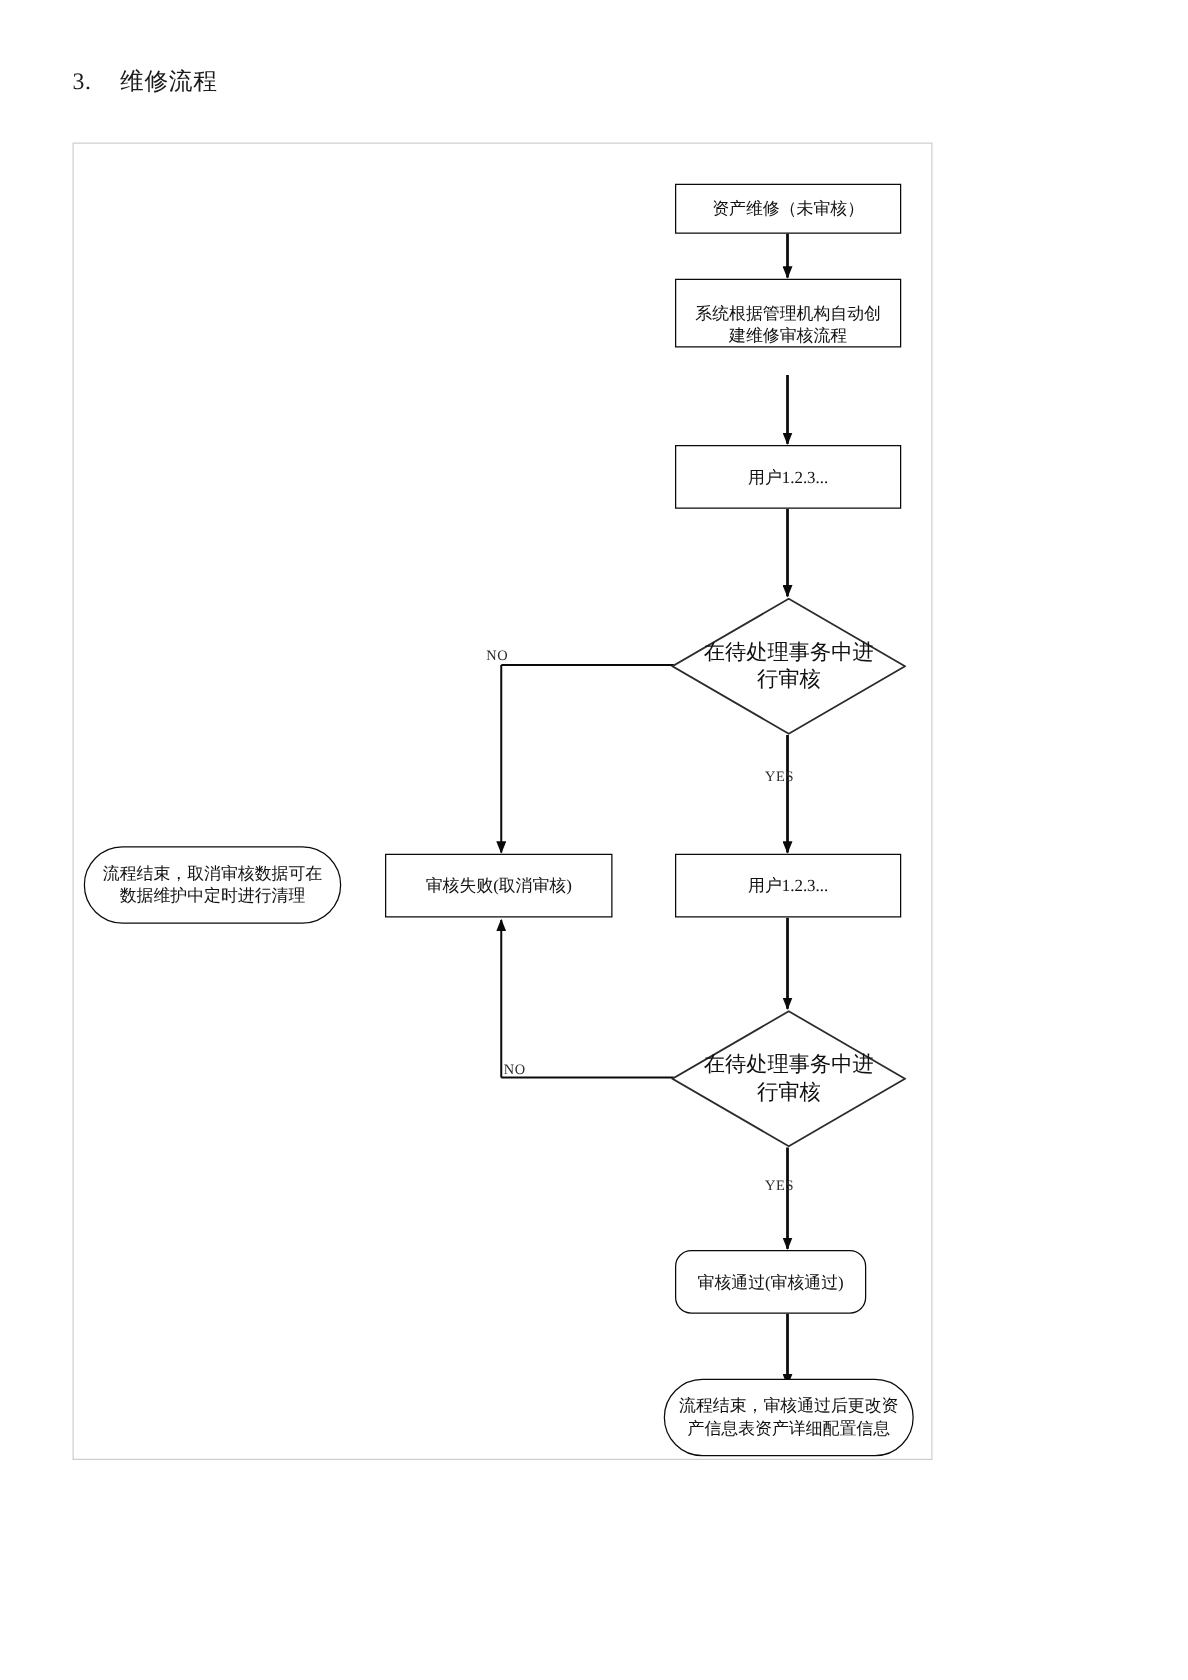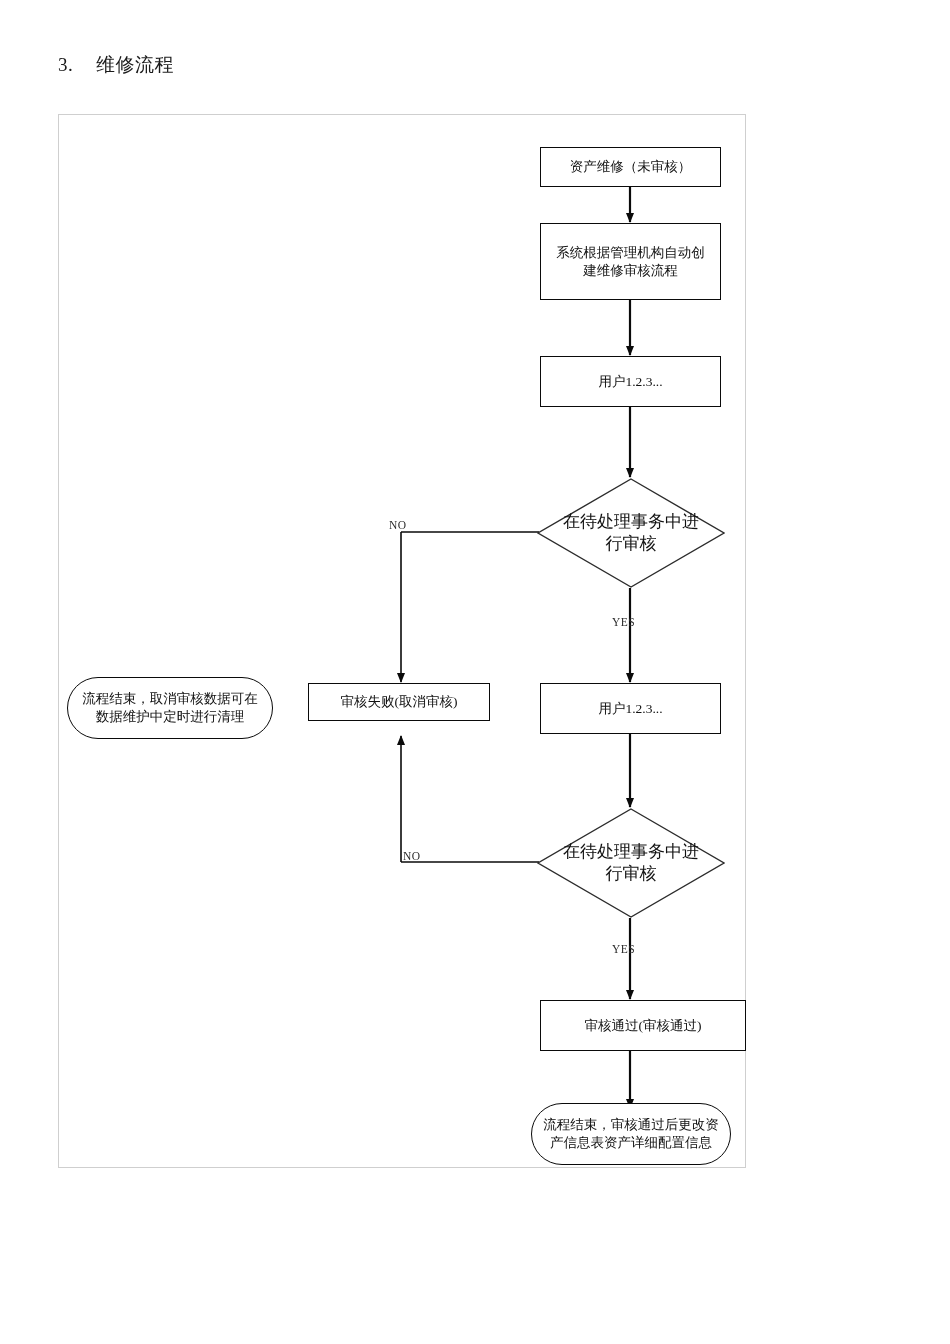--- a/index.html
+++ b/index.html
@@ -152,55 +152,55 @@
         <line x1="571" y1="803" x2="571" y2="884" marker-end="url(#arrowhead)"></line>
 
         <line x1="571" y1="936" x2="571" y2="993" marker-end="url(#arrowhead)"></line>
       </g>
     </svg>
 
     <div class="node process" style="left:481px; top:8px; width:181px; height:40px;margin-top:24px;">
       <span>资产维修（未审核）</span>
     </div>
 
-    <div class="node process" style="left:481px; top:108px; width:181px; height:77px; padding:0 12px;">
+    <div class="node process" style="left:481px; top:108px; width:181px; height:55px; padding:0 12px;align-items:flex-end;">
       <span>系统根据管理机构自动创建维修审核流程</span>
     </div>
 
     <div class="node process" style="left:481px; top:241px; width:181px; height:51px;">
       <span>用户1.2.3...</span>
     </div>
 
     <div class="node decision" style="left:478px; top:363px; width:188px; height:110px;">
       <svg class="diamond-svg" viewBox="0 0 188 110" preserveAspectRatio="none" xmlns="http://www.w3.org/2000/svg">
         <polygon points="94,1 187,55 94,109 1,55" fill="#ffffff" stroke="#2c2c2c" stroke-width="1.4"></polygon>
       </svg>
       <span class="dtext">在待处理事务中进行审核</span>
     </div>
 
     <div class="node terminal" style="left:8px; top:562px; width:206px; height:62px; padding:0 8px; line-height:1.35;">
       <span>流程结束，取消审核数据可在数据维护中定时进行清理</span>
     </div>
 
-    <div class="node process" style="left:249px; top:568px; width:182px; height:38px;">
+    <div class="node process" style="left:249px; top:568px; width:182px; height:51px;">
       <span>审核失败(取消审核)</span>
     </div>
 
     <div class="node process" style="left:481px; top:568px; width:181px; height:51px;">
       <span>用户1.2.3...</span>
     </div>
 
     <div class="node decision" style="left:478px; top:693px; width:188px; height:110px;">
       <svg class="diamond-svg" viewBox="0 0 188 110" preserveAspectRatio="none" xmlns="http://www.w3.org/2000/svg">
         <polygon points="94,1 187,55 94,109 1,55" fill="#ffffff" stroke="#2c2c2c" stroke-width="1.4"></polygon>
       </svg>
       <span class="dtext">在待处理事务中进行审核</span>
     </div>
 
-    <div class="node process" style="left:481px; top:885px; width:206px; height:51px;">
+    <div class="node process" style="left:481px; top:885px; width:153px; height:51px;border-radius:13px;">
       <span>审核通过(审核通过)</span>
     </div>
 
     <div class="node terminal" style="left:472px; top:988px; width:200px; height:62px; padding:16px 8px; line-height:1.35;">
       <span>流程结束，审核通过后更改资产信息表资产详细配置信息</span>
     </div>
 
     <div class="edge-label" style="left:330px; top:404px;">NO</div>
     <div class="edge-label" style="left:553px; top:501px;">YES</div>
     <div class="edge-label" style="left:344px; top:735px;">NO</div>

